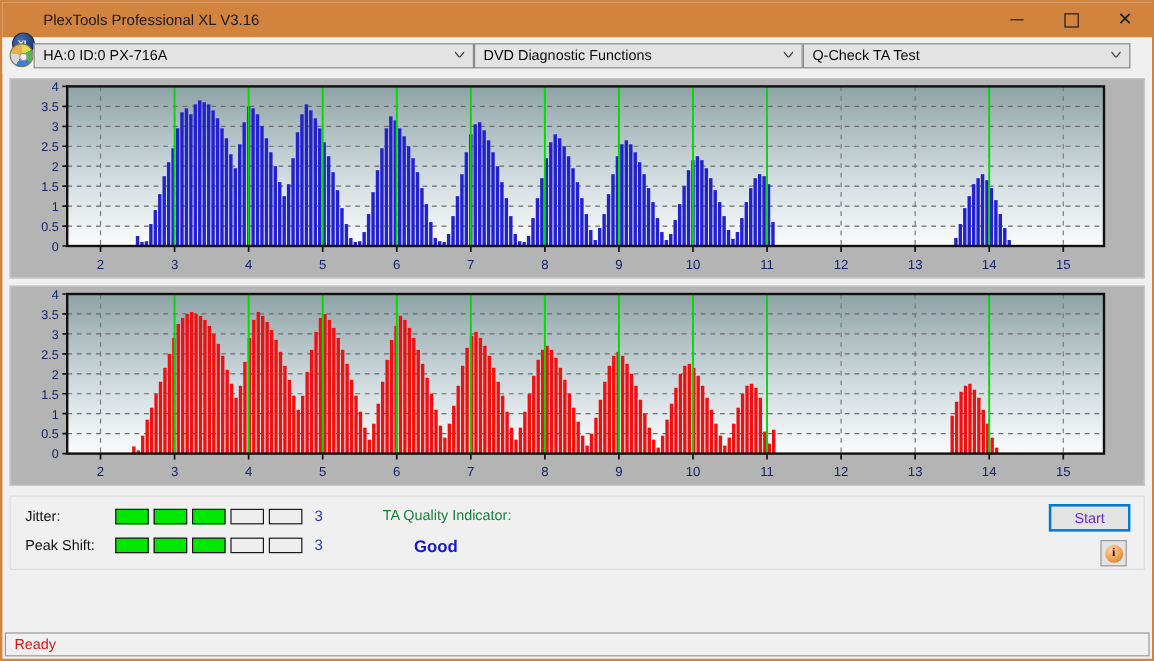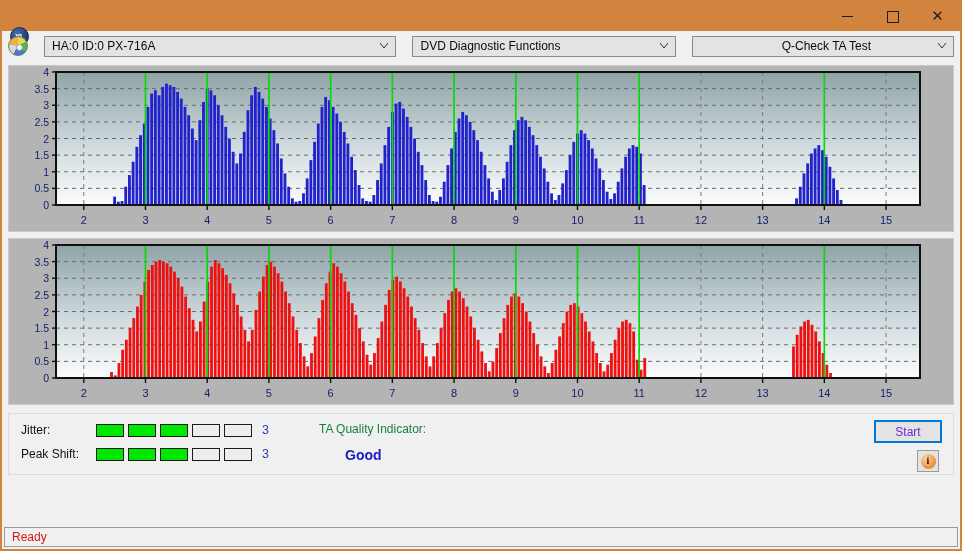--- a/index.html
+++ b/index.html
@@ -45,21 +45,21 @@
     height:22px;background:#fff;display:flex;align-items:center;
     padding-left:6px;border-bottom:1px solid #e8e8e8;
   }
   .menu-item{
     font-size:12px;color:#101010;padding:3px 9px;cursor:default;
   }
 
   
   .toolbar{
     height:30px;background:#f0f0f0;display:flex;align-items:center;
-    padding:0 6px;gap:16px;box-sizing:border-box;
+    padding:0 6px;gap:0;box-sizing:border-box;
   }
   .disc-icon{
     width:18px;height:18px;border-radius:50%;flex:none;
     background:
       conic-gradient(from 0deg,#e8d84a 0deg 60deg,#4fb84f 60deg 130deg,
                      #3a7fd5 130deg 210deg,#d8d8d8 210deg 280deg,#e8b04a 280deg 360deg);
     border:1px solid #7a7a55;
     position:relative;
   }
   .disc-icon::after{
@@ -73,21 +73,21 @@
     font-size:12px;color:#0a0a0a;position:relative;
     padding-left:7px;
   }
   .combo .arrow{
     position:absolute;right:7px;top:50%;margin-top:-3px;
     width:8px;height:5px;
   }
   .combo .arrow svg{display:block;}
   #combo-drive{width:367px;}
   #combo-function{width:274px;}
-  #combo-test{width:273px;justify-content:center;}
+  #combo-test{width:273px;}
 
   
   .chart-wrap{
     position:relative;margin:4px 6px 0 6px;background:#b4b4b4;
     border:1px solid #c8c8c8;box-sizing:border-box;
   }
   #chart-top{height:167px;}
   #chart-bottom{height:167px;margin-top:6px;}
   .chart-inner{position:absolute;left:0;top:0;width:100%;height:100%;}
   .chart-svg{display:block;}
@@ -145,20 +145,21 @@
   }
   .status-text{font-size:12px;color:#d81616;text-align:center;}
 </style>
 </head>
 <body>
 
 <div id="app">
 
   <div class="titlebar">
     <div class="tb-icon">XL</div>
+    <div class="tb-title">PlexTools Professional XL V3.16</div>
     <div class="tb-btns">
       <div class="tb-btn">
           <span class="glyph-min"></span>
         </div>
       <div class="tb-btn">
           <span class="glyph-max"></span>
         </div>
       <div class="tb-btn close">
           <span class="glyph-close">✕</span>
         </div>

